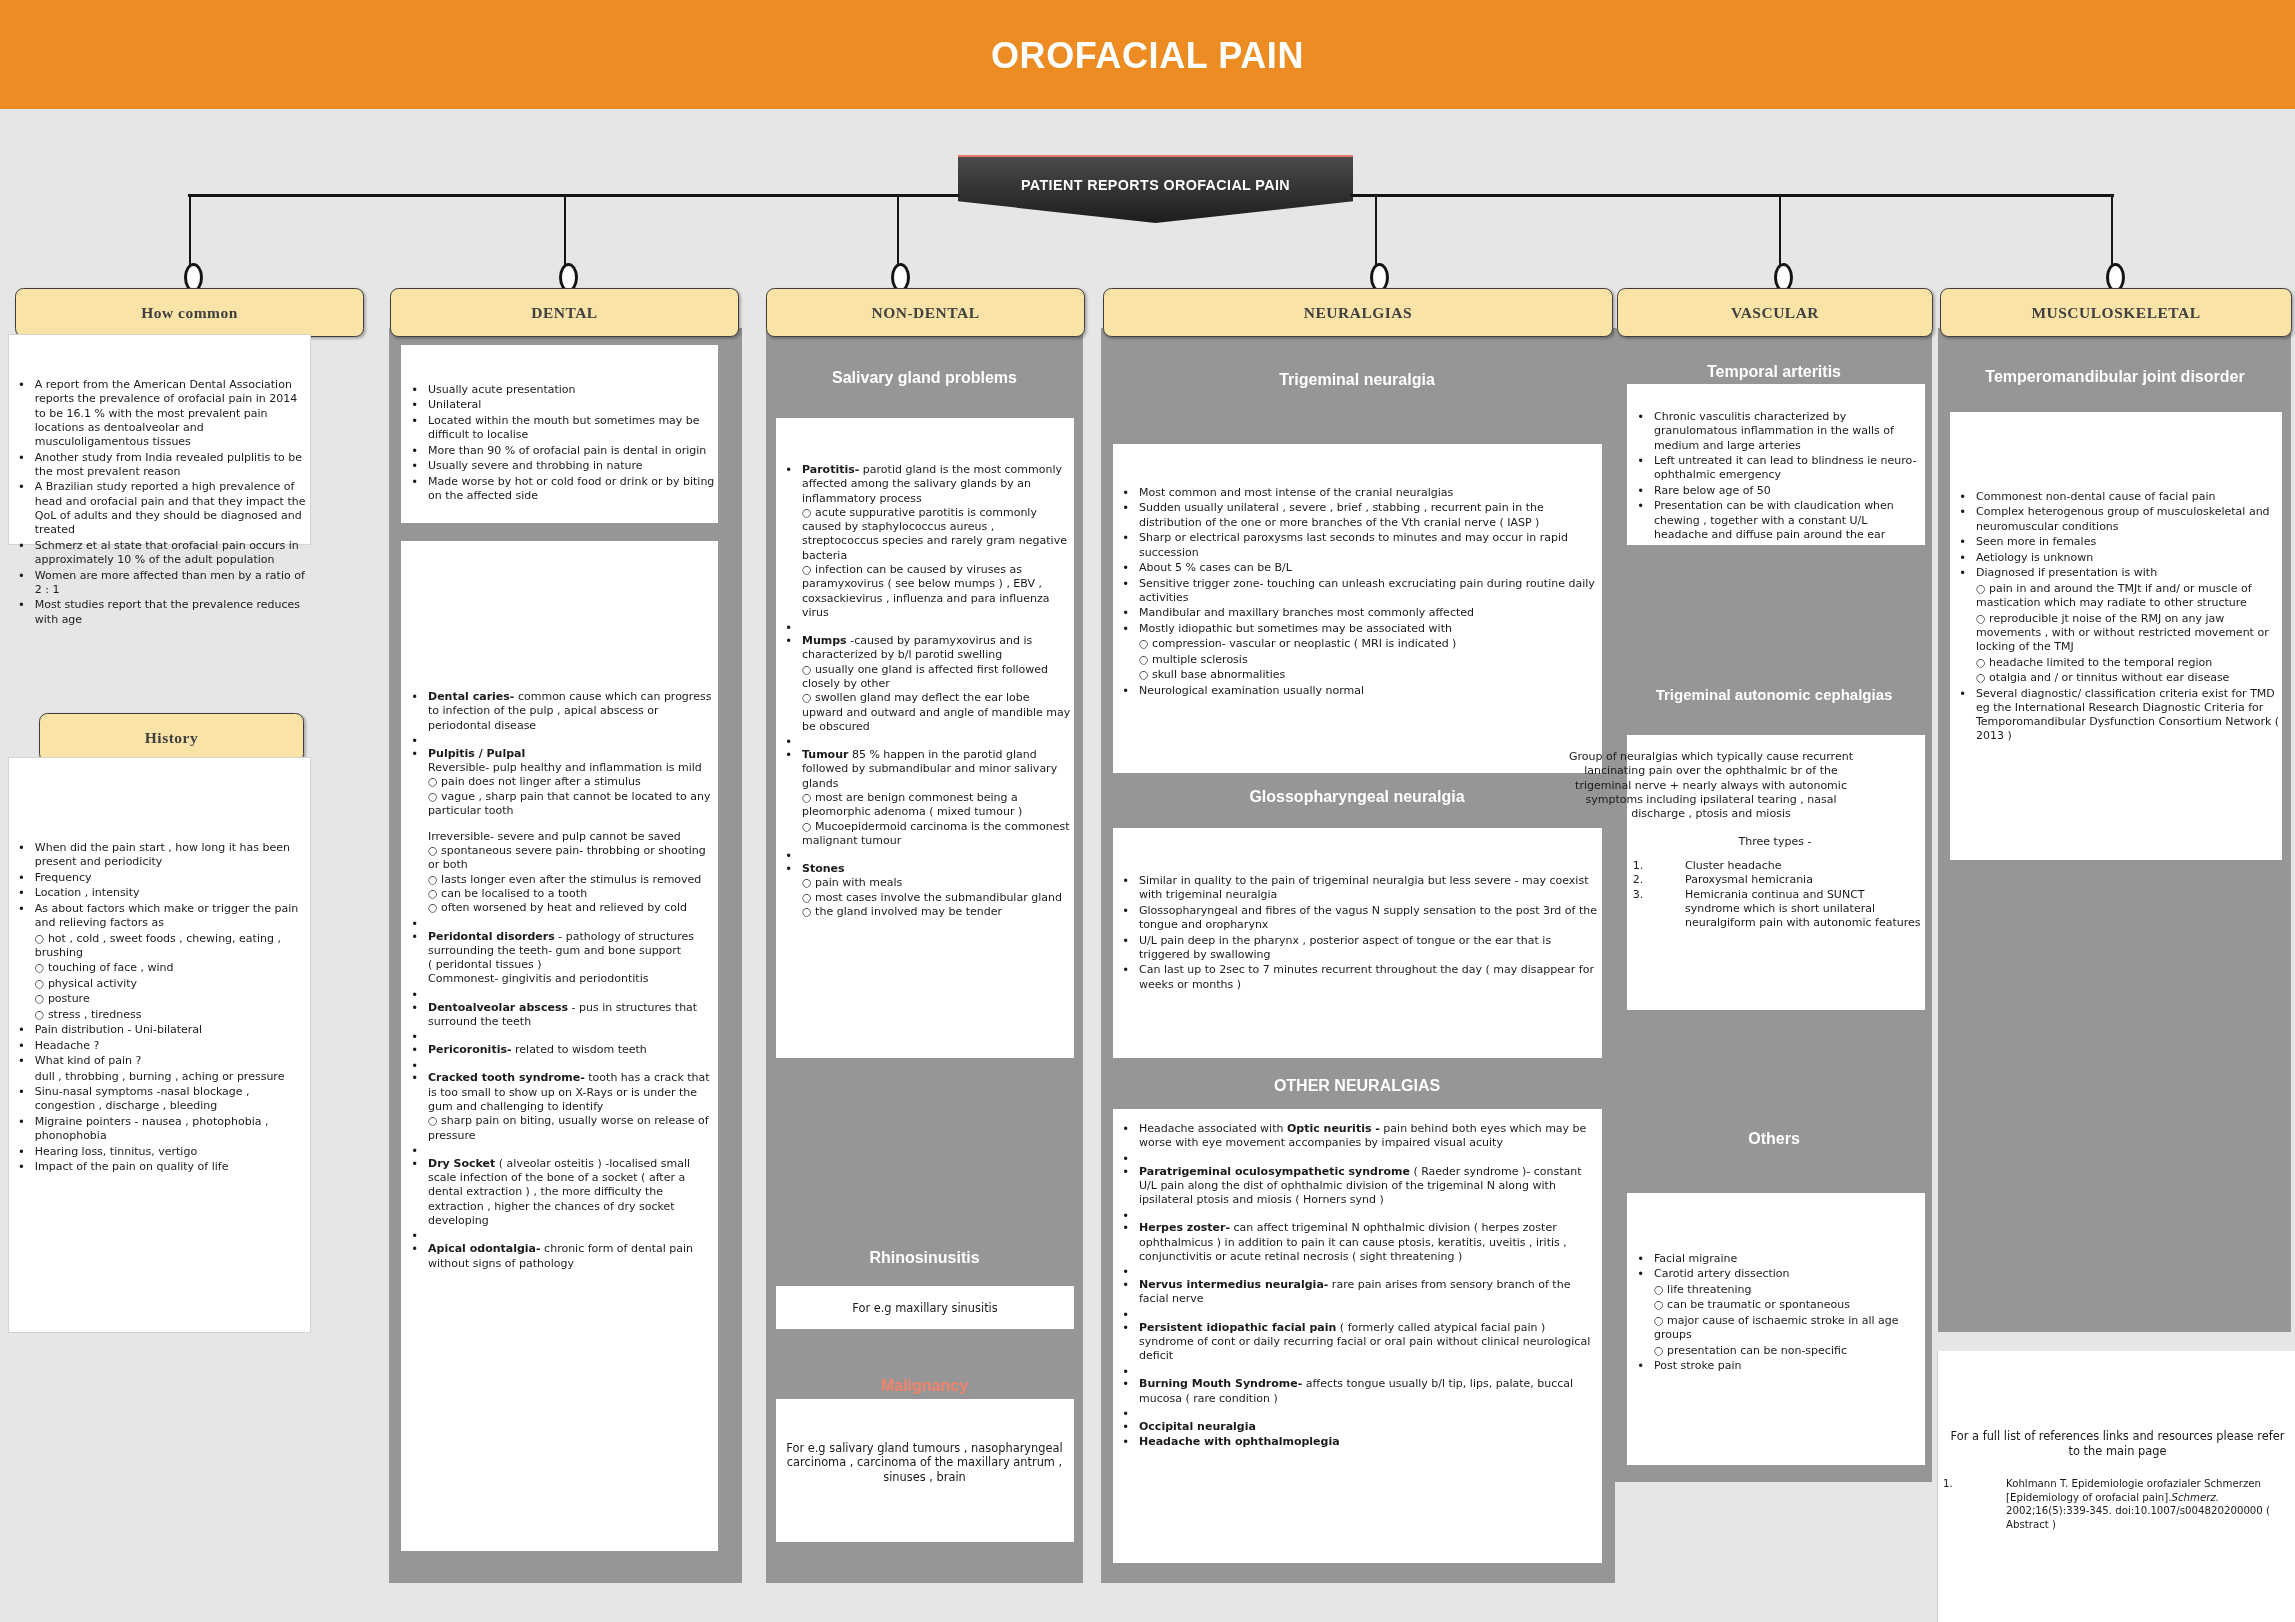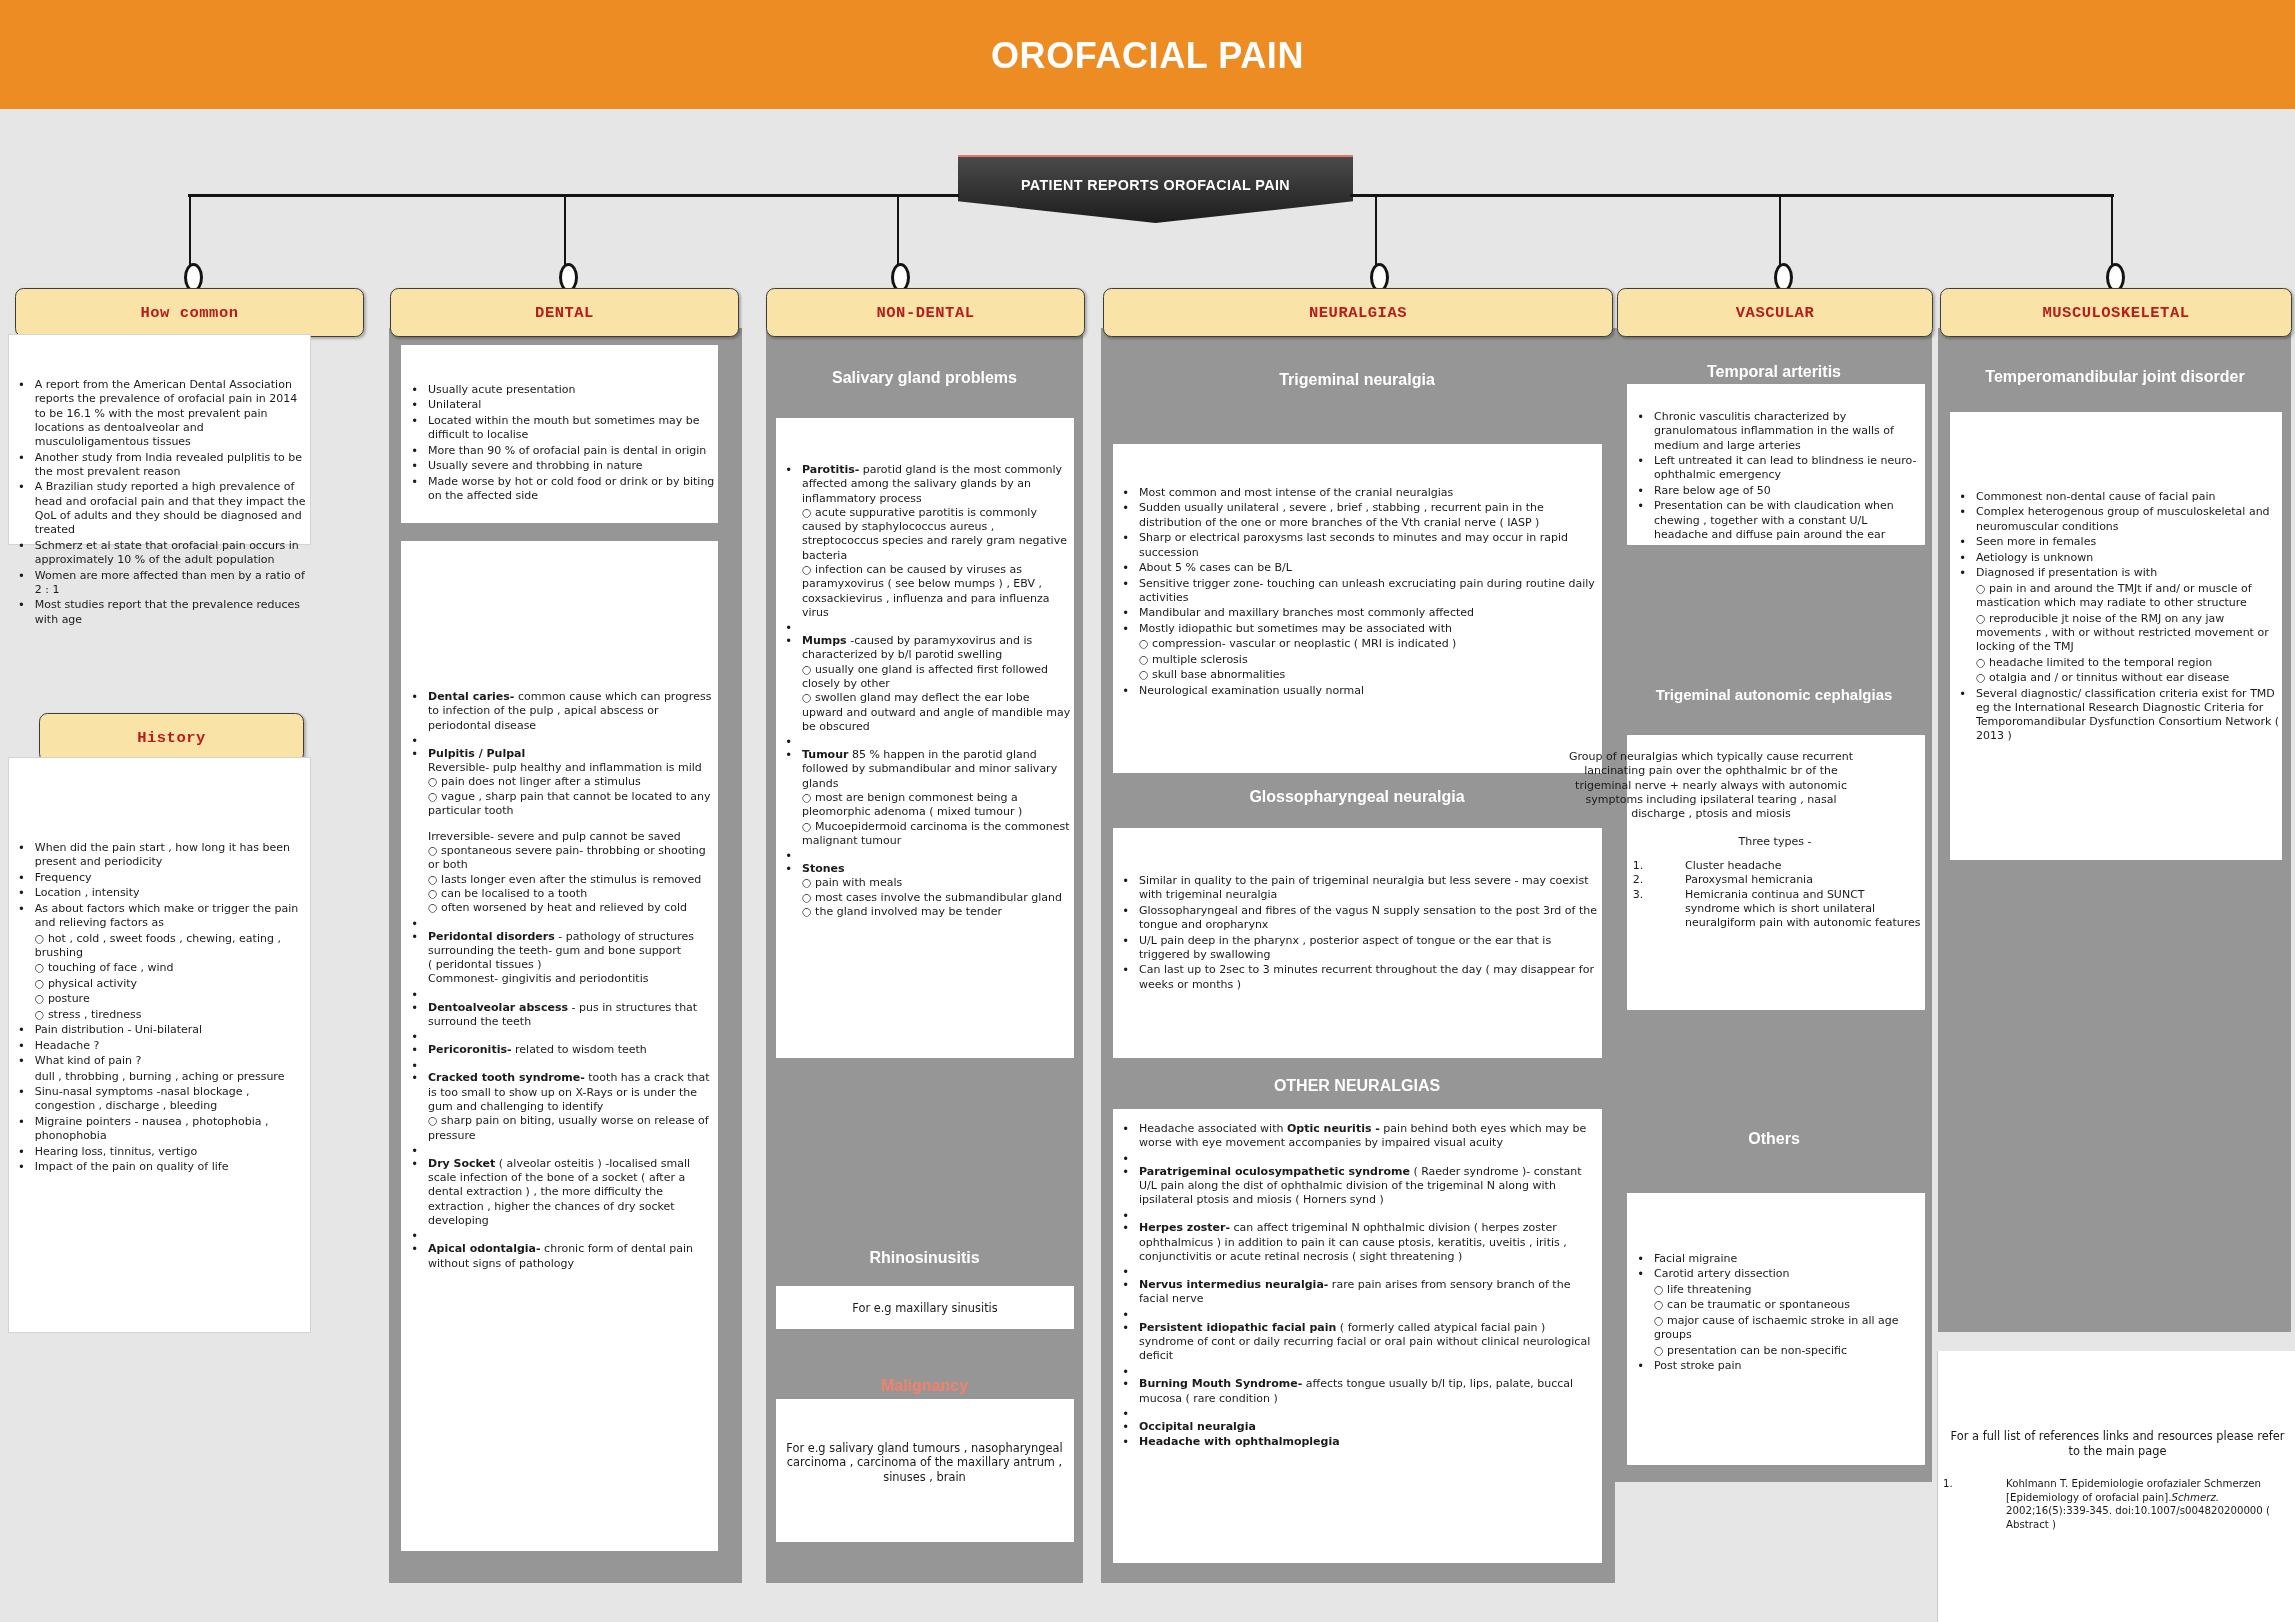--- a/index.html
+++ b/index.html
@@ -41,22 +41,22 @@
     background:#ffffff;border:3px solid #141414;
   }
   
   .colhead{
     position:absolute;height:47px;border-radius:8.4px;
     background:#fae3a6;border:1.2px solid #3d3d3d;
     box-shadow:1.2px 1.8px 2.4px rgba(0,0,0,.25);
     display:flex;align-items:center;justify-content:center;
   }
   .colhead span{
-    font-size:15.5px;font-weight:bold;color:#b91c1c;letter-spacing:0.5px;
-    font-family:Liberation Mono, monospace;
+    font-size:15.5px;font-weight:bold;color:#404040;letter-spacing:0.5px;
+    font-family:Liberation Serif, serif;
   }
   
   .colbody{position:absolute;background:#969696;}
   .whitecard{
     position:absolute;background:#ffffff;
   }
   .subhead{
     position:absolute;text-align:center;color:#ffffff;
     font-size:16px;font-weight:bold;font-family:"Liberation Sans",sans-serif;
   }
@@ -278,21 +278,21 @@
   </ul>
 </div>
 
 <div class="subhead" style="left:1103px;top:788px;width:508px;">Glossopharyngeal neuralgia</div>
 <div class="whitecard" style="left:1113px;top:828px;width:489px;height:230px;"></div>
 <div class="txt" style="left:1115px;top:874px;width:485px;font-size:11px;line-height:14.3px;">
   <ul class="bl">
     <li>Similar in quality to the pain of trigeminal neuralgia but less severe - may coexist with trigeminal neuralgia</li>
     <li>Glossopharyngeal and fibres of the vagus N supply sensation to the post 3rd of the tongue and oropharynx</li>
     <li>U/L pain deep in the pharynx , posterior aspect of tongue or the ear that is triggered by swallowing</li>
-    <li>Can last up to 2sec to 3 minutes recurrent throughout the day ( may disappear for weeks or months )</li>
+    <li>Can last up to 2sec to 7 minutes recurrent throughout the day ( may disappear for weeks or months )</li>
   </ul>
 </div>
 
 <div class="subhead" style="left:1103px;top:1077px;width:508px;">OTHER NEURALGIAS</div>
 <div class="whitecard" style="left:1113px;top:1109px;width:489px;height:454px;"></div>
 <div class="txt" style="left:1115px;top:1122px;width:485px;font-size:11px;line-height:14.3px;">
   <ul class="bl">
     <li><span>Headache associated with </span><b class="bold">Optic neuritis -</b><span> pain behind both eyes which may be worse with eye movement accompanies by impaired visual acuity</span></li>
     <li class="blank"></li>
     <li><b class="bold">Paratrigeminal oculosympathetic syndrome</b><span> ( Raeder syndrome )- constant U/L pain along the dist of ophthalmic division of the trigeminal N along with ipsilateral ptosis and miosis ( Horners synd )</span></li>

